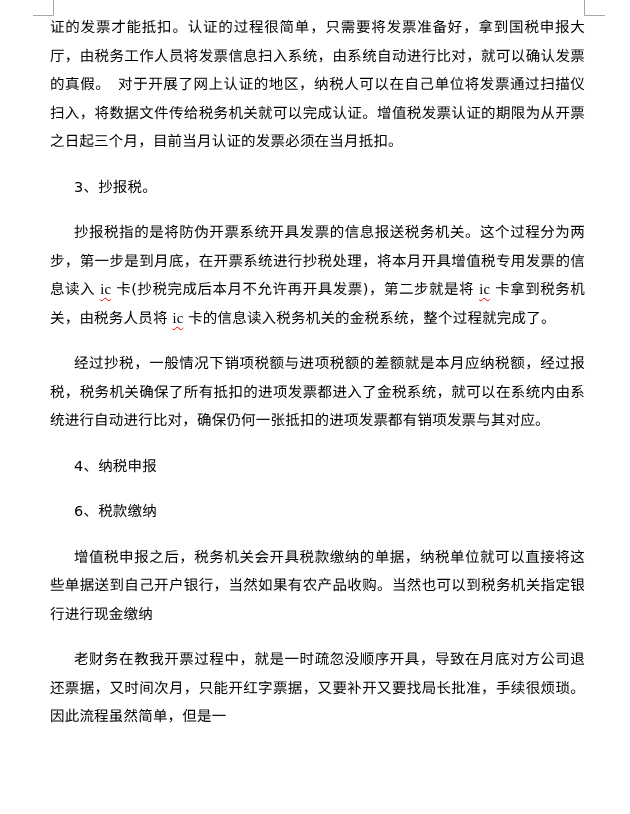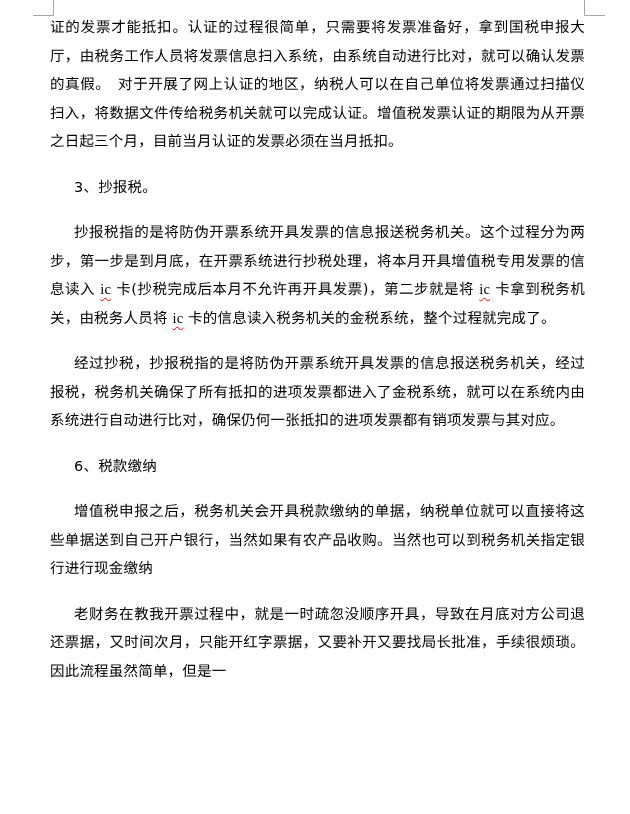--- a/index.html
+++ b/index.html
@@ -71,22 +71,23 @@
   </svg>
 
   <div class="content">
 
     <p class="para continuation">证的发票才能抵扣。认证的过程很简单，只需要将发票准备好，拿到国税申报大厅，由税务工作人员将发票信息扫入系统，由系统自动进行比对，就可以确认发票的真假。　对于开展了网上认证的地区，纳税人可以在自己单位将发票通过扫描仪扫入，将数据文件传给税务机关就可以完成认证。增值税发票认证的期限为从开票之日起三个月，目前当月认证的发票必须在当月抵扣。</p>
 
     <p class="para">3、抄报税。</p>
 
     <p class="para"><span>抄报税指的是将防伪开票系统开具发票的信息报送税务机关。这个过程分为两步，第一步是到月底，在开票系统进行抄税处理，将本月开具增值税专用发票的信息读入 </span><span class="spell">ic</span><span> 卡(抄税完成后本月不允许再开具发票)，第二步就是将 </span><span class="spell">ic</span><span> 卡拿到税务机关，由税务人员将 </span><span class="spell">ic</span><span> 卡的信息读入税务机关的金税系统，整个过程就完成了。</span></p>
 
-    <p class="para">经过抄税，抄报税指的是将防伪开票系统开具发票的信息报送税务机关，经过报税，税务机关确保了所有抵扣的进项发票都进入了金税系统，就可以在系统内由系统进行自动进行比对，确保仍何一张抵扣的进项发票都有销项发票与其对应。</p>
+    <p class="para">经过抄税，一般情况下销项税额与进项税额的差额就是本月应纳税额，经过报税，税务机关确保了所有抵扣的进项发票都进入了金税系统，就可以在系统内由系统进行自动进行比对，确保仍何一张抵扣的进项发票都有销项发票与其对应。</p>
 
+    <p class="para">4、纳税申报</p>
 
 
     <p class="para">6、税款缴纳</p>
 
     <p class="para">增值税申报之后，税务机关会开具税款缴纳的单据，纳税单位就可以直接将这些单据送到自己开户银行，当然如果有农产品收购。当然也可以到税务机关指定银行进行现金缴纳</p>
 
     <p class="para">老财务在教我开票过程中，就是一时疏忽没顺序开具，导致在月底对方公司退还票据，又时间次月，只能开红字票据，又要补开又要找局长批准，手续很烦琐。因此流程虽然简单，但是一</p>
 
   </div>
 </div>

